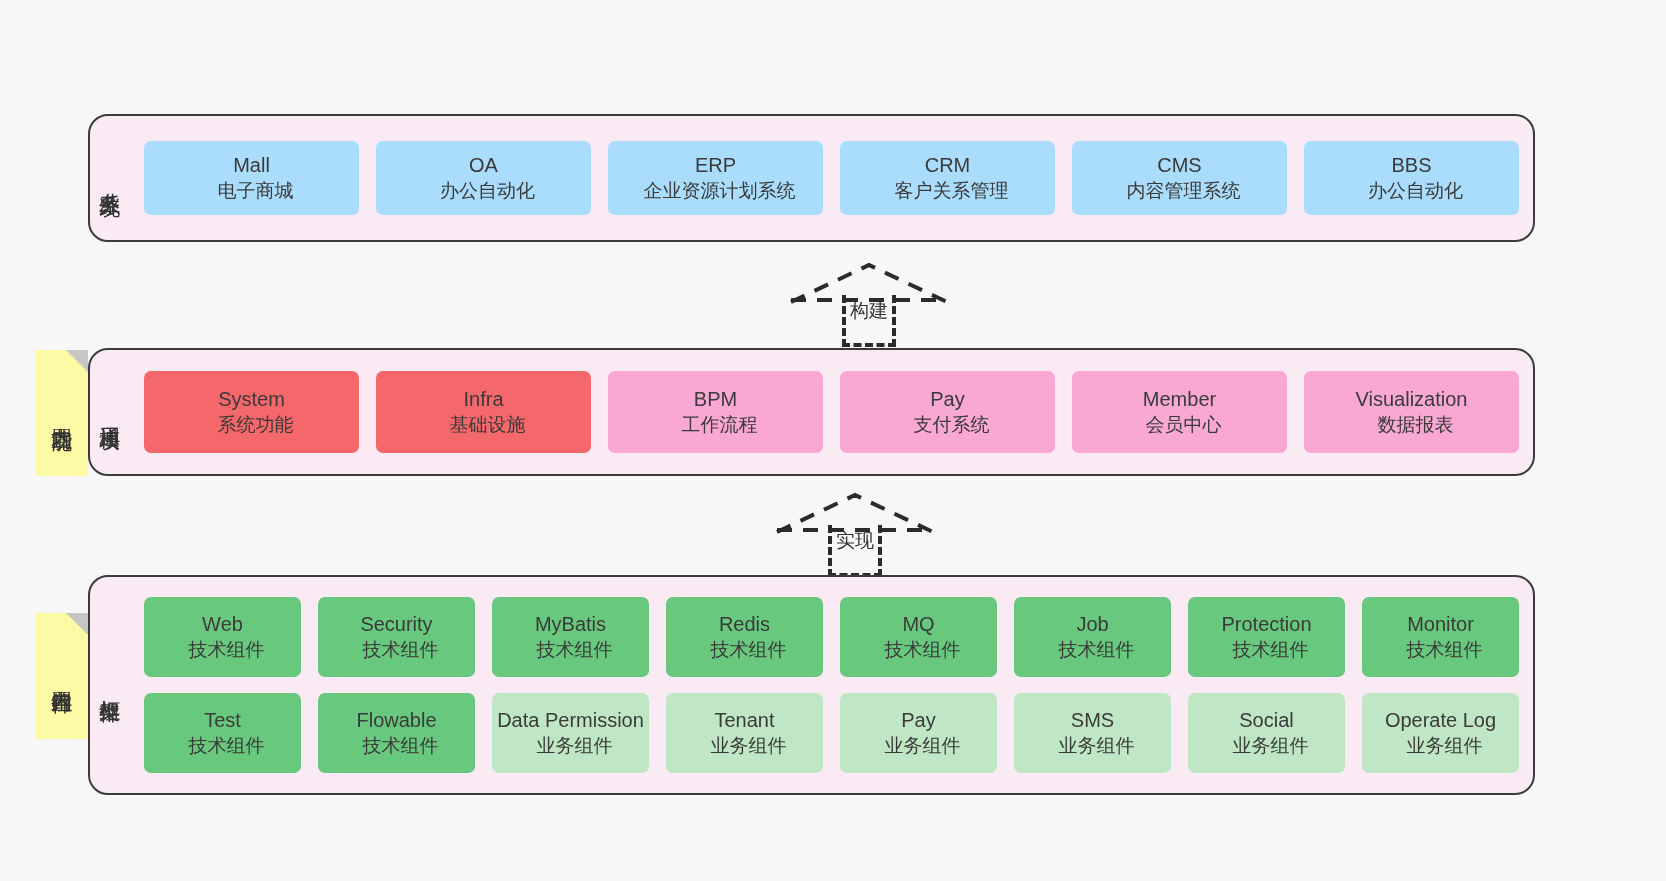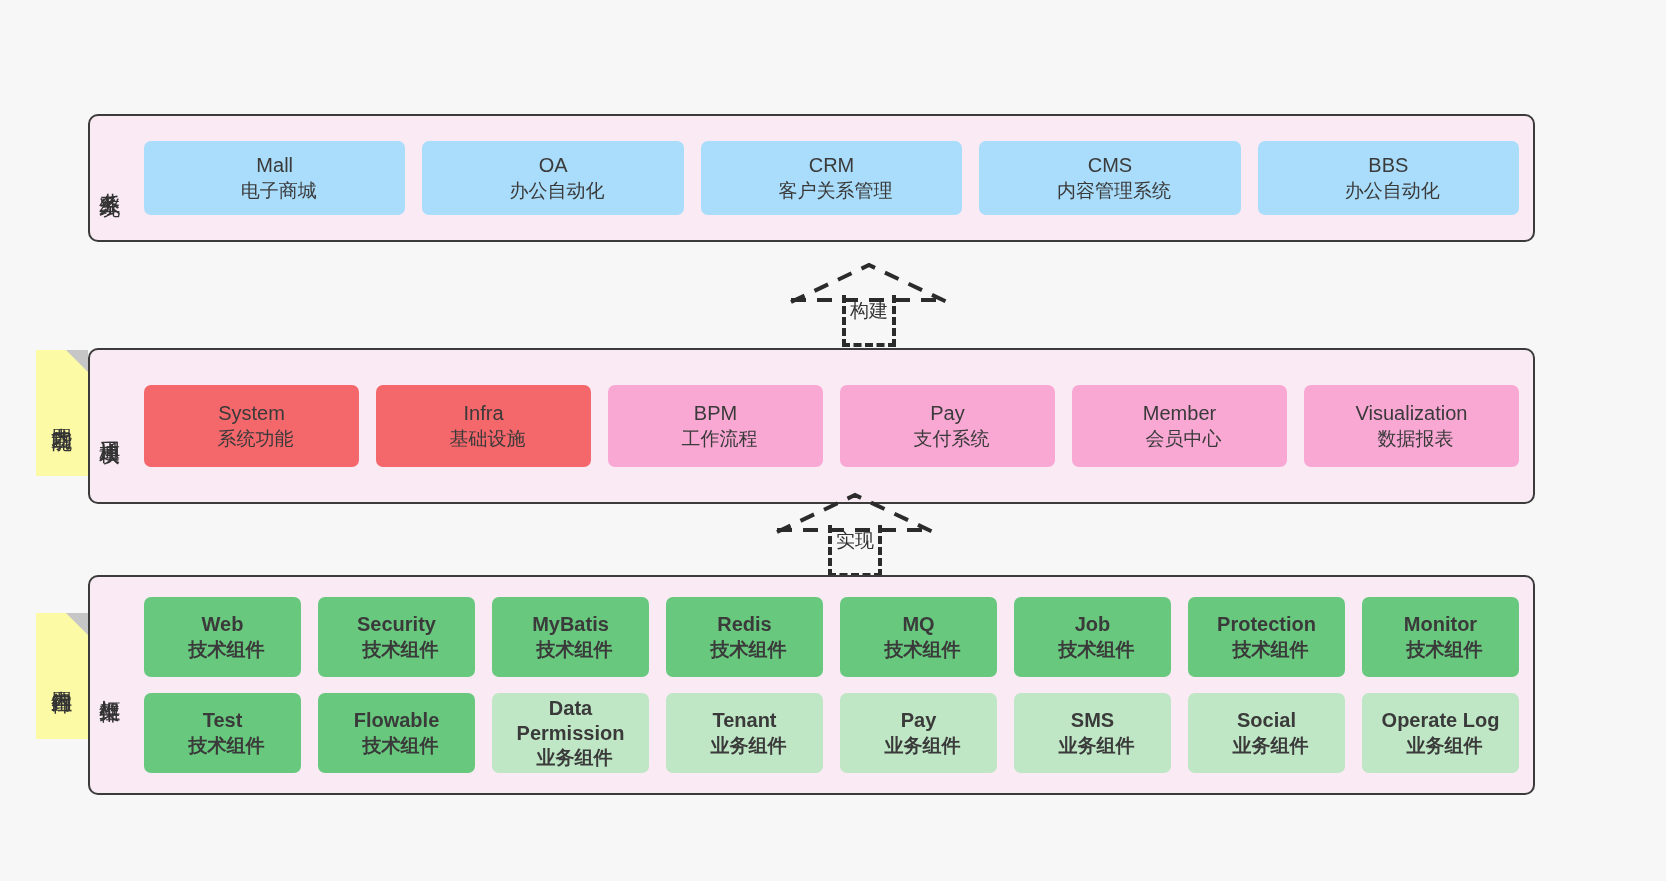--- a/index.html
+++ b/index.html
@@ -21,21 +21,21 @@
     left: 0; top: 0;
     width: 1666px;
     height: 881px;
   }
 
   
   .layer {
     position: absolute;
     background: #f9eaf4;
     border: 2px solid #3b3b3b;
-    border-radius: 10px;
+    border-radius: 20px;
     box-sizing: border-box;
     display: flex;
     align-items: stretch;
   }
 
   
   .layer-title {
     flex: 0 0 auto;
     width: 40px;
     display: flex;
@@ -92,25 +92,25 @@
   .node.blue   { background: #aaddfb; }
   .node.red    { background: #f4676b; }
   .node.pink   { background: #f9a8d4; }
   .node.green  { background: #68c97e; }
   .node.lgreen { background: #bfe7c5; }
 
   
   #layer-business { left: 88px; top: 114px; width: 1447px; height: 128px; }
   #layer-business .node { height: 74px; }
 
-  #layer-common { left: 88px; top: 348px; width: 1447px; height: 156px; }
+  #layer-common { left: 88px; top: 348px; width: 1447px; height: 128px; }
   #layer-common .node { height: 82px; }
 
   #layer-framework { left: 88px; top: 575px; width: 1447px; height: 220px; }
-  #layer-framework .node { height: 80px; font-weight: bold; }
+  #layer-framework .node { height: 80px; }
 
   
   .note {
     position: absolute;
     background: #fcfaa4;
     width: 52px;
     box-sizing: border-box;
     display: flex;
     align-items: center;
     justify-content: center;
@@ -178,20 +178,24 @@
       <div class="row">
         <div class="node blue">
           <span class="en">Mall</span>
           <span class="cn">电子商城</span>
         </div>
         <div class="node blue">
           <span class="en">OA</span>
           <span class="cn">办公自动化</span>
         </div>
         <div class="node blue">
+          <span class="en">ERP</span>
+          <span class="cn">企业资源计划系统</span>
+        </div>
+        <div class="node blue">
           <span class="en">CRM</span>
           <span class="cn">客户关系管理</span>
         </div>
         <div class="node blue">
           <span class="en">CMS</span>
           <span class="cn">内容管理系统</span>
         </div>
         <div class="node blue">
           <span class="en">BBS</span>
           <span class="cn">办公自动化</span>

